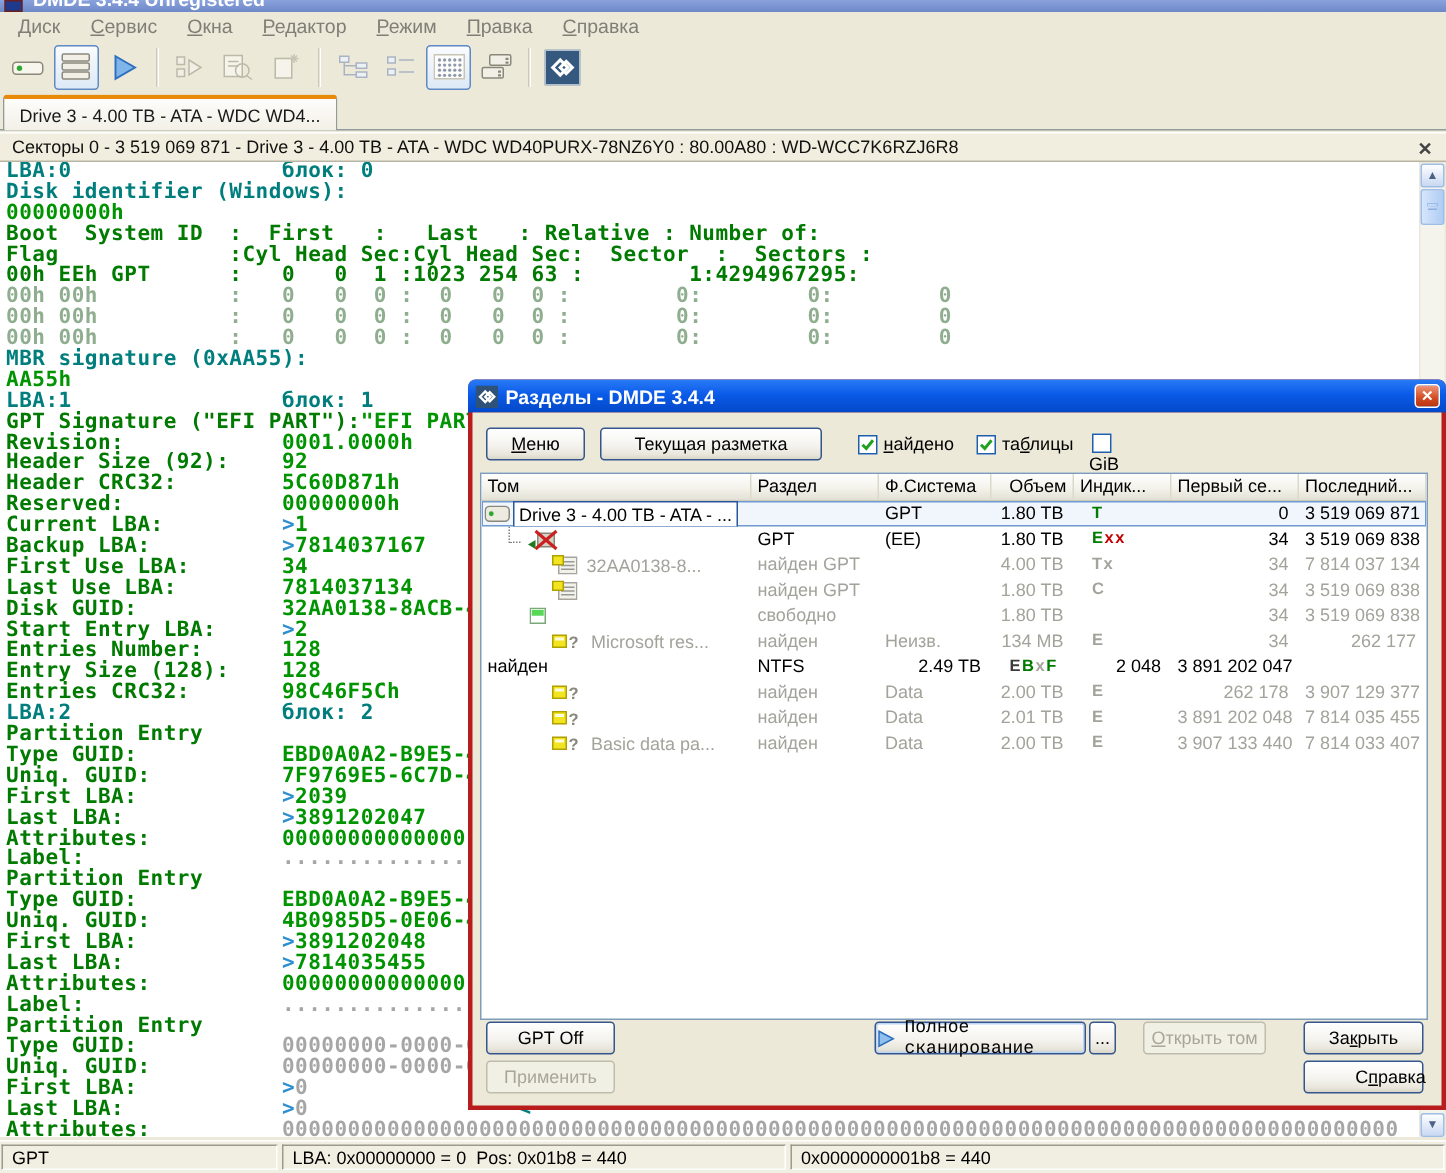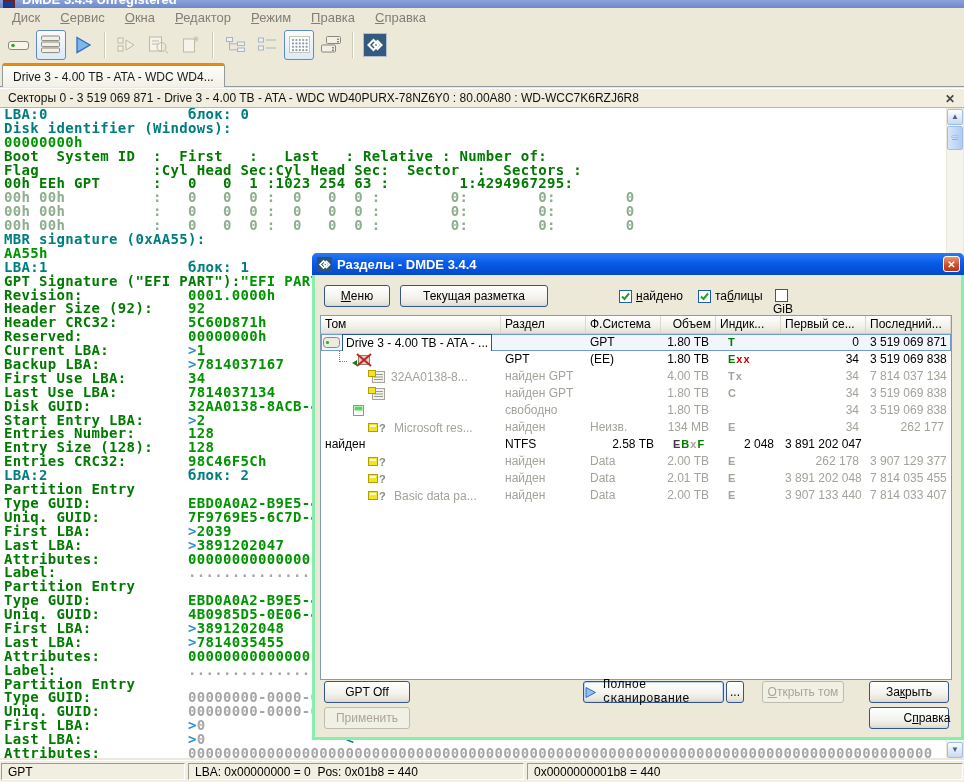--- a/index.html
+++ b/index.html
@@ -38,21 +38,21 @@
   .vscroll{position:absolute;left:947px;top:109px;width:16px;height:649px;background:#F4F3EC;z-index:2;}
   .sbtn{position:absolute;left:0;width:16px;height:16px;box-sizing:border-box;border:1px solid #9EBEE8;border-radius:2px;
     background:linear-gradient(180deg,#FDFEFF,#C9D8F2);display:flex;align-items:center;justify-content:center;
     color:#4D6185;font-size:8px;line-height:8px;}
   .sb-up{top:0;} .sb-down{bottom:0;}
   .sthumb{position:absolute;left:0;top:17px;width:16px;height:24px;box-sizing:border-box;border:1px solid #9EBEE8;border-radius:2px;
     background:linear-gradient(90deg,#D7E5FB,#AECCF4);}
   .sthumb:after{content:"";position:absolute;left:4px;right:4px;top:9px;height:1px;box-shadow:0 0 0 0.5px #8FB0DC,0 3px 0 0 #8FB0DC;}
   
   .dialog{position:absolute;left:312px;top:253px;width:652px;height:487px;z-index:10;
-    background:#86efac;border-radius:5px 5px 0 0;box-sizing:border-box;}
+    background:#b91c1c;border-radius:5px 5px 0 0;box-sizing:border-box;}
   .dlg-title{position:absolute;left:0;top:0;width:652px;height:22px;border-radius:5px 5px 0 0;box-sizing:border-box;
     background:linear-gradient(180deg,#2A7BF6 0%,#0A5BE8 45%,#0348C8 100%);
     display:flex;align-items:center;padding:0 5px;color:#FFF;font-weight:bold;font-size:13px;}
   .dlg-title .dtxt{margin-left:5px;}
   .dlg-close{position:absolute;right:4px;top:3px;width:17px;height:16px;border-radius:3px;box-sizing:border-box;
     border:1px solid #FFF;background:linear-gradient(180deg,#EE9678,#D24B22 60%,#B83410);
     color:#FFF;font-size:10px;font-weight:bold;display:flex;align-items:center;justify-content:center;}
   .dlg-body{position:absolute;left:3px;top:22px;width:646px;height:462px;background:#ECE9D8;}
   .dbtn{position:absolute;height:22px;box-sizing:border-box;border:1px solid #35568D;border-radius:3px;
     background:linear-gradient(180deg,#FFFFFF,#F4F3EE 55%,#E9E6DC 85%,#D9D5C8);
@@ -62,21 +62,21 @@
   .dbtn .bicon{margin-right:6px;display:flex;}
   #btn-menu{left:12px;top:32px;width:66px;}
   #btn-layout{left:88px;top:32px;width:148px;}
   #btn-gpt-off{left:12px;top:428px;width:86px;}
   #btn-apply{left:12px;top:454px;width:86px;text-align:right;}
   #btn-full-scan{left:271px;top:428px;width:141px;box-shadow:inset 0 0 0 1px #BCD4F6;font-family:Liberation Mono, monospace;}
   #btn-more{left:414px;top:428px;width:18px;}
   #btn-open-volume{left:450px;top:428px;width:82px;}
   #btn-close{left:557px;top:428px;width:80px;}
   #btn-help{left:557px;top:454px;width:80px;padding-left:36px;}
-  .chk{position:absolute;top:36px;display:flex;align-items:center;font-size:12px;color:#000;margin-left:47px;}
+  .chk{position:absolute;top:36px;display:flex;align-items:center;font-size:12px;color:#000;}
   #chk-found{left:260px;} #chk-tables{left:339px;} #chk-gib{left:414px;}
   .cbox{width:13px;height:13px;box-sizing:border-box;border:1px solid #1D5FAD;background:#FFF;margin-right:4px;position:relative;}
   .chk u{text-decoration:underline;}
   
   .listview{position:absolute;left:8px;top:62px;width:632px;height:365px;box-sizing:border-box;
     border:1px solid #7F9DB9;background:#FFF;overflow:hidden;}
   .lv-head{display:grid;grid-template-columns:180px 85px 75px 55px 65px 85px 85px;height:18px;
     background:linear-gradient(180deg,#FFFFFF,#F2F1E9 60%,#E4E2D6);border-bottom:1px solid #CFCCBE;box-sizing:border-box;}
   .lv-head .hcell{font-size:12px;color:#000;padding:1px 4px;border-right:1px solid #DCD9CB;white-space:nowrap;overflow:hidden;}
   .hcell.r{text-align:right;}
@@ -450,21 +450,21 @@
           <div class="cell ">найден</div>
           <div class="cell ">Неизв.</div>
           <div class="cell r">134 MB</div>
           <div class="cell ind"><span style="color: rgb(163, 163, 155);">E</span></div>
           <div class="cell r">34</div>
           <div class="cell r">262 177</div>
         </div>
         <div class="lv-row tone-black">
           <div class="cell ">найден</div>
           <div class="cell ">NTFS</div>
-          <div class="cell r">2.58 TB</div>
+          <div class="cell r">2.49 TB</div>
           <div class="cell ind"><span style="color: rgb(60, 60, 60);">E</span><span style="color: rgb(0, 124, 0);">B</span><span style="color: rgb(163, 163, 155);">x</span><span style="color: rgb(0, 124, 0);">F</span></div>
           <div class="cell r">2 048</div>
           <div class="cell r">3 891 202 047</div>
         </div>
         <div class="lv-row tone-gray">
           <div class="cell name" style="padding-left: 47px;">
             <span class="ic">
               <svg width="20" height="13">
                 <rect x="0.5" y="2.5" width="9" height="8" fill="#F2E420" stroke="#B0A000"></rect>
                 <rect x="2" y="4" width="6" height="2" fill="#FDFBE0"></rect>

